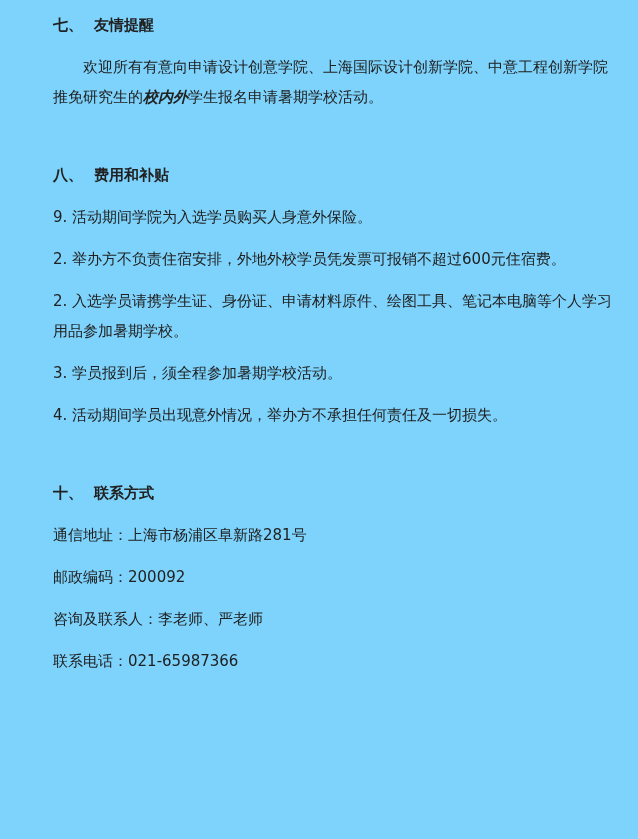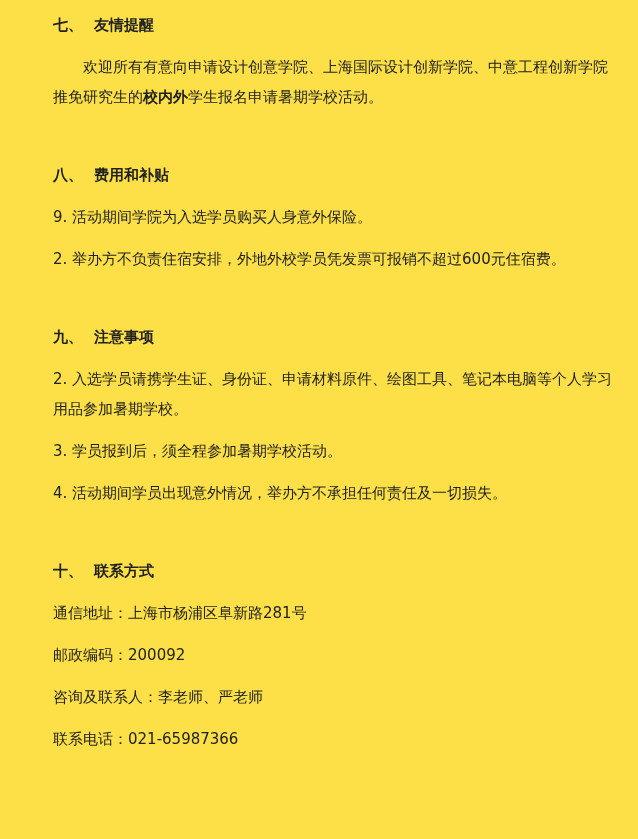--- a/index.html
+++ b/index.html
@@ -1,53 +1,52 @@
 <!DOCTYPE html>
 <html><head>
 <meta charset="utf-8">
 <style>
   * { margin: 0; padding: 0; box-sizing: border-box; }
   html, body { background: #ffffff; }
   .doc {
     width: 638px;
     height: 839px;
     overflow: hidden;
-    background: #fde047;
+    background: #7dd3fc;
     padding: 10px 24px 0 53px;
     font-family: "DejaVu Sans", "Liberation Sans", sans-serif;
     font-size: 15px;
     line-height: 30px;
     color: #212121;
   }
   .heading {
     font-weight: bold;
     font-size: 15px;
     margin: 48px 0 12px 0;
   }
   .heading.first { margin-top: 0; }
   .sec-num { margin-right: 11px; }
   p.para { margin: 0 0 12px 0; }
   p.indent { text-indent: 30px; }
-  .bold { font-weight: bold; }
+  .bold { font-weight: bold; font-style: italic; }
 </style>
 </head>
 <body>
 
 <div class="doc">
 
   <div class="heading first"><span class="sec-num">七、</span><span>友情提醒</span></div>
 
   <p class="para indent"><span>欢迎所有有意向申请设计创意学院、上海国际设计创新学院、中意工程创新学院推免研究生的</span><span class="bold">校内外</span><span>学生报名申请暑期学校活动。</span></p>
 
   <div class="heading"><span class="sec-num">八、</span><span>费用和补贴</span></div>
 
   <p class="para">9. 活动期间学院为入选学员购买人身意外保险。</p>
   <p class="para">2. 举办方不负责住宿安排，外地外校学员凭发票可报销不超过600元住宿费。</p>
 
-  <div class="heading"><span class="sec-num">九、</span><span>注意事项</span></div>
 
   <p class="para">2. 入选学员请携学生证、身份证、申请材料原件、绘图工具、笔记本电脑等个人学习用品参加暑期学校。</p>
   <p class="para">3. 学员报到后，须全程参加暑期学校活动。</p>
   <p class="para">4. 活动期间学员出现意外情况，举办方不承担任何责任及一切损失。</p>
 
   <div class="heading"><span class="sec-num">十、</span><span>联系方式</span></div>
 
   <p class="para">通信地址：上海市杨浦区阜新路281号</p>
   <p class="para">邮政编码：200092</p>
   <p class="para">咨询及联系人：李老师、严老师</p>

